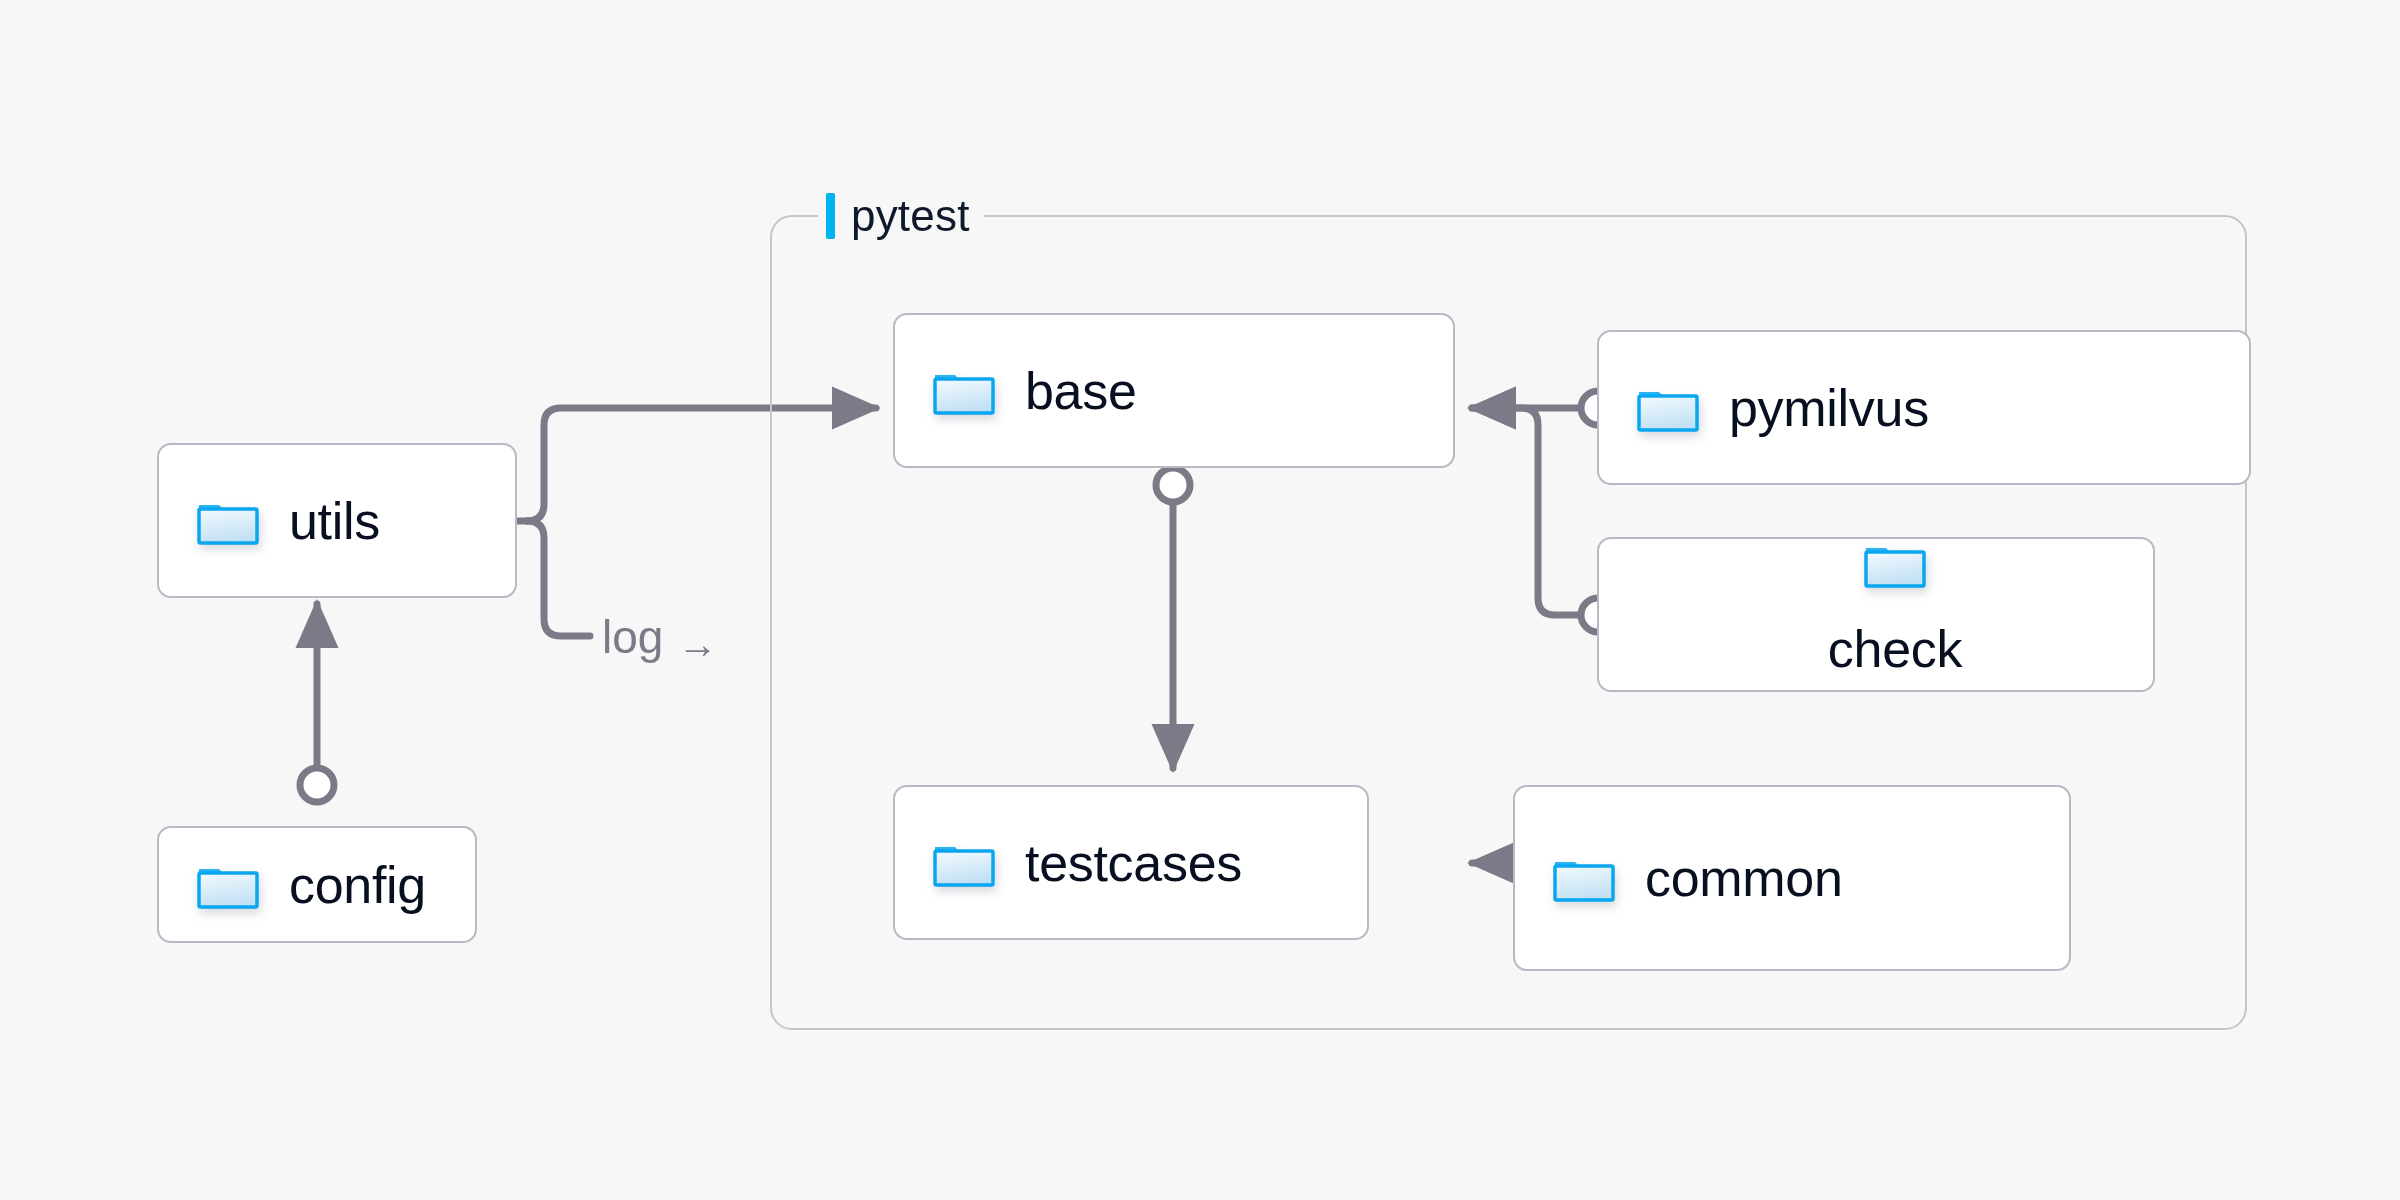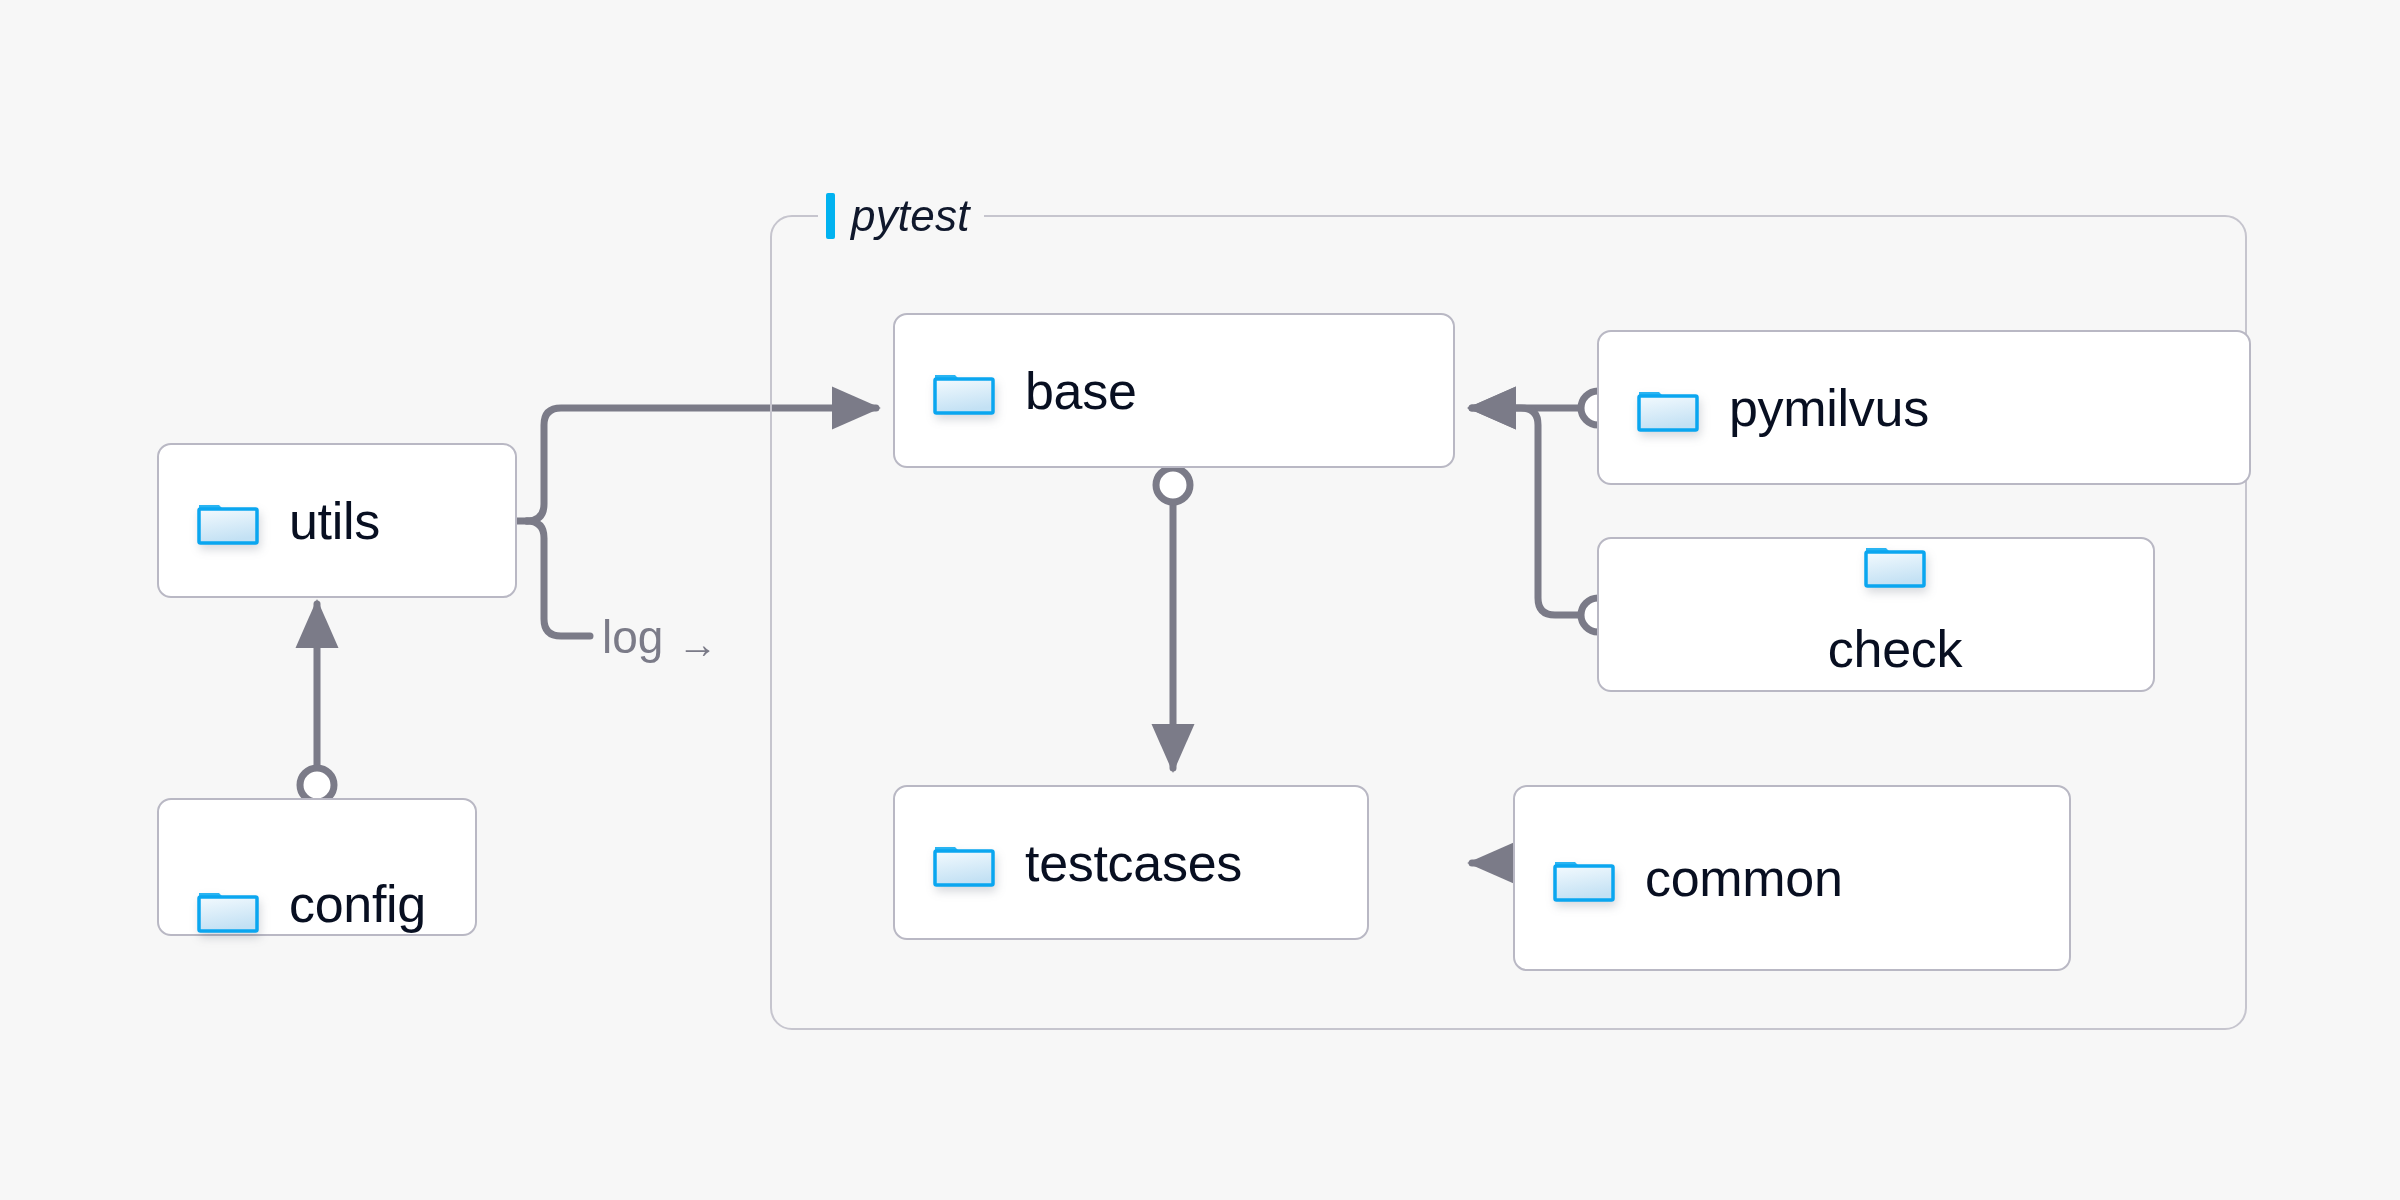--- a/index.html
+++ b/index.html
@@ -35,21 +35,20 @@
     box-sizing: border-box;
   }
   .group-label-wrap {
     position: absolute;
     display: flex;
     align-items: center;
     gap: 16px;
     background: #f7f7f7;
     padding: 0 14px 0 8px;
     height: 56px;
-    font-style: italic;
   }
   .group-accent-bar {
     width: 9px;
     height: 46px;
     border-radius: 2px;
     background: #01b2f0;
   }
   .group-label-text {
     font-size: 44px;
     color: #10182c;
@@ -149,21 +148,21 @@
   <div class="node" style="left:157px; top:443px; width:360px; height:155px;">
     <span class="folder-icon">
       <svg width="62" height="50" viewBox="0 0 62 50" xmlns="http://www.w3.org/2000/svg">
         <path d="M2 9 h20 l6 6 h32 v6 H2 z" fill="#29b4f2"></path>
         <rect x="2" y="13" width="58" height="34" rx="1.5" fill="url(#folderGrad)" stroke="#0aa6f0" stroke-width="3.5"></rect>
       </svg>
     </span>
     <span class="node-label">utils</span>
   </div>
 
-  <div class="node" style="left:157px; top:798px; width:320px; height:138px;align-items:flex-end;">
+  <div class="node" style="left:157px; top:826px; width:320px; height:117px;">
     <span class="folder-icon">
       <svg width="62" height="50" viewBox="0 0 62 50" xmlns="http://www.w3.org/2000/svg">
         <path d="M2 9 h20 l6 6 h32 v6 H2 z" fill="#29b4f2"></path>
         <rect x="2" y="13" width="58" height="34" rx="1.5" fill="url(#folderGrad)" stroke="#0aa6f0" stroke-width="3.5"></rect>
       </svg>
     </span>
     <span class="node-label">config</span>
   </div>
 
   <div class="node" style="left:893px; top:313px; width:562px; height:155px;">

